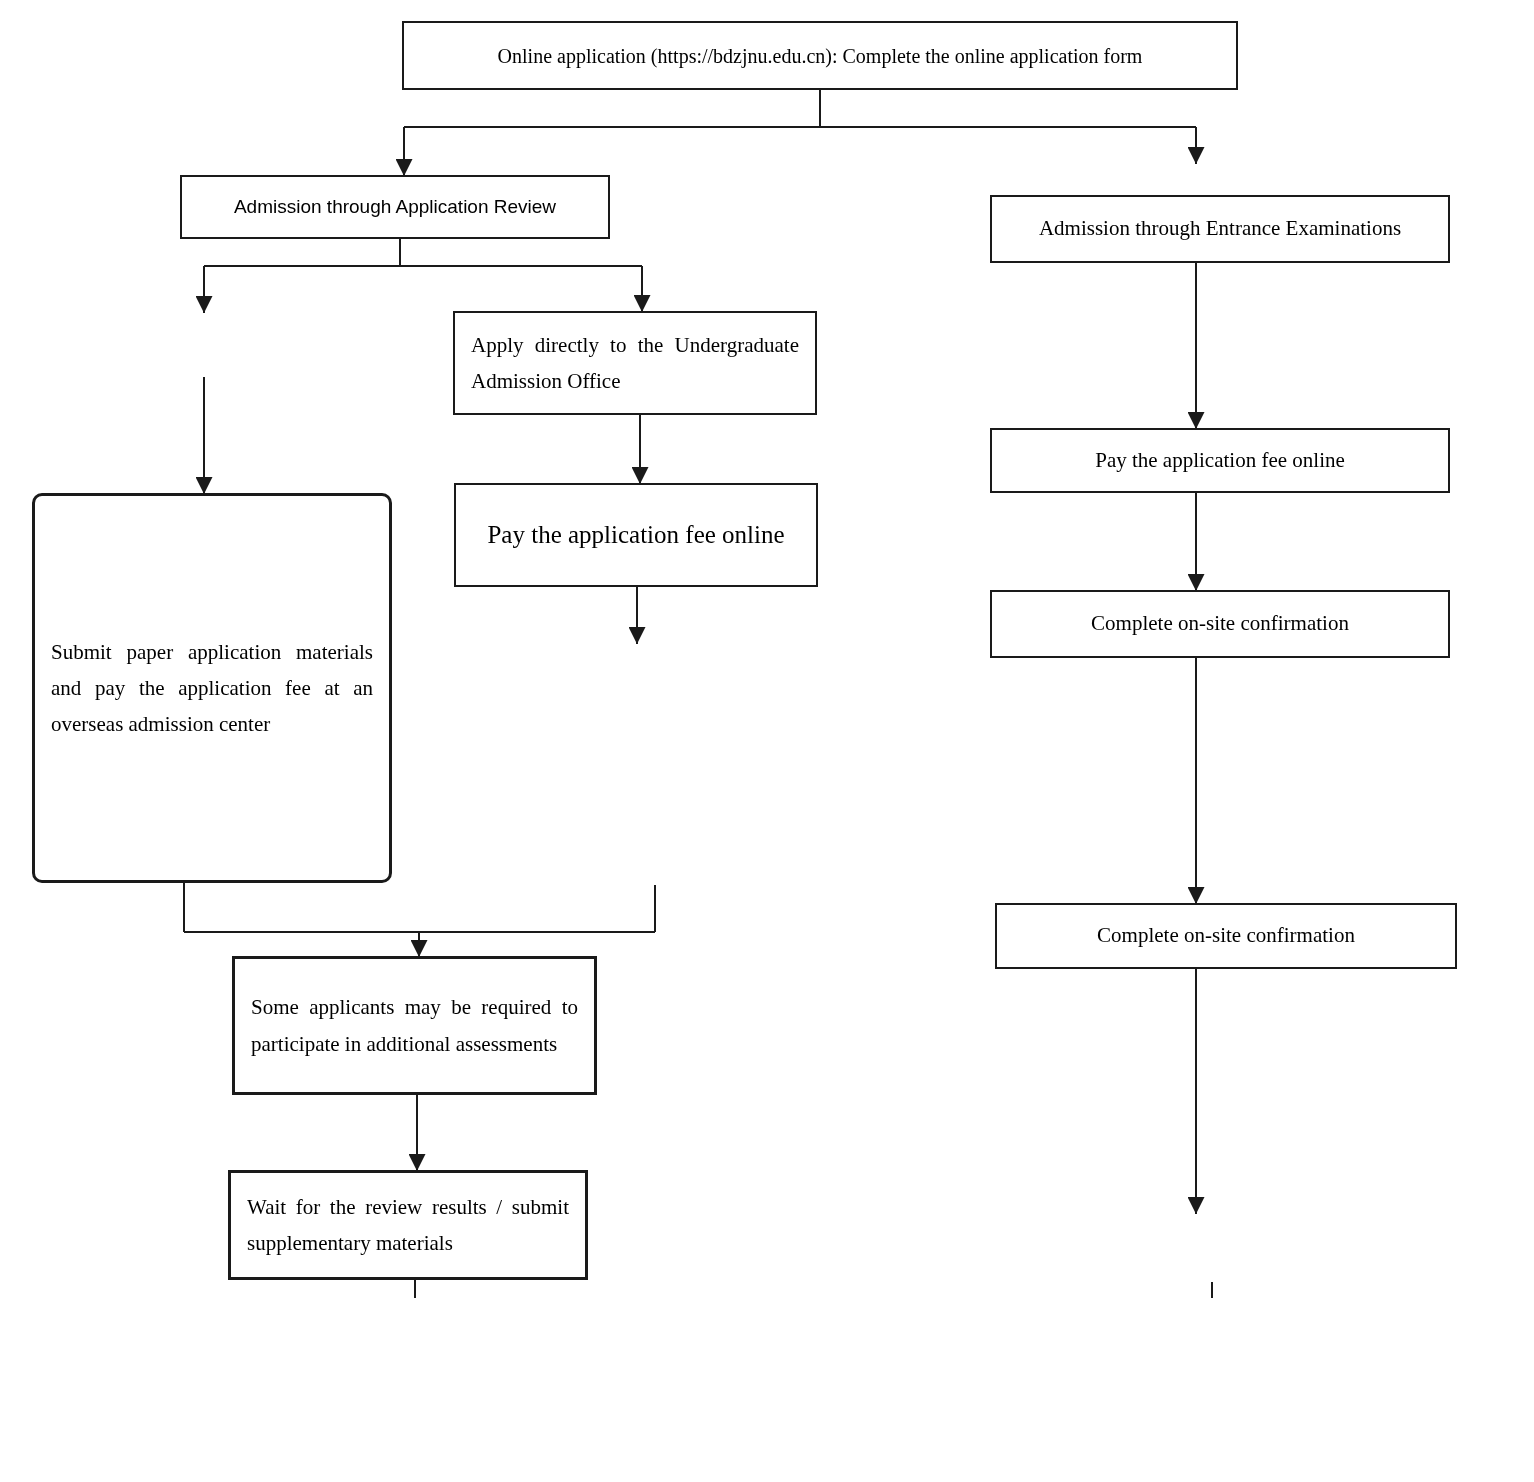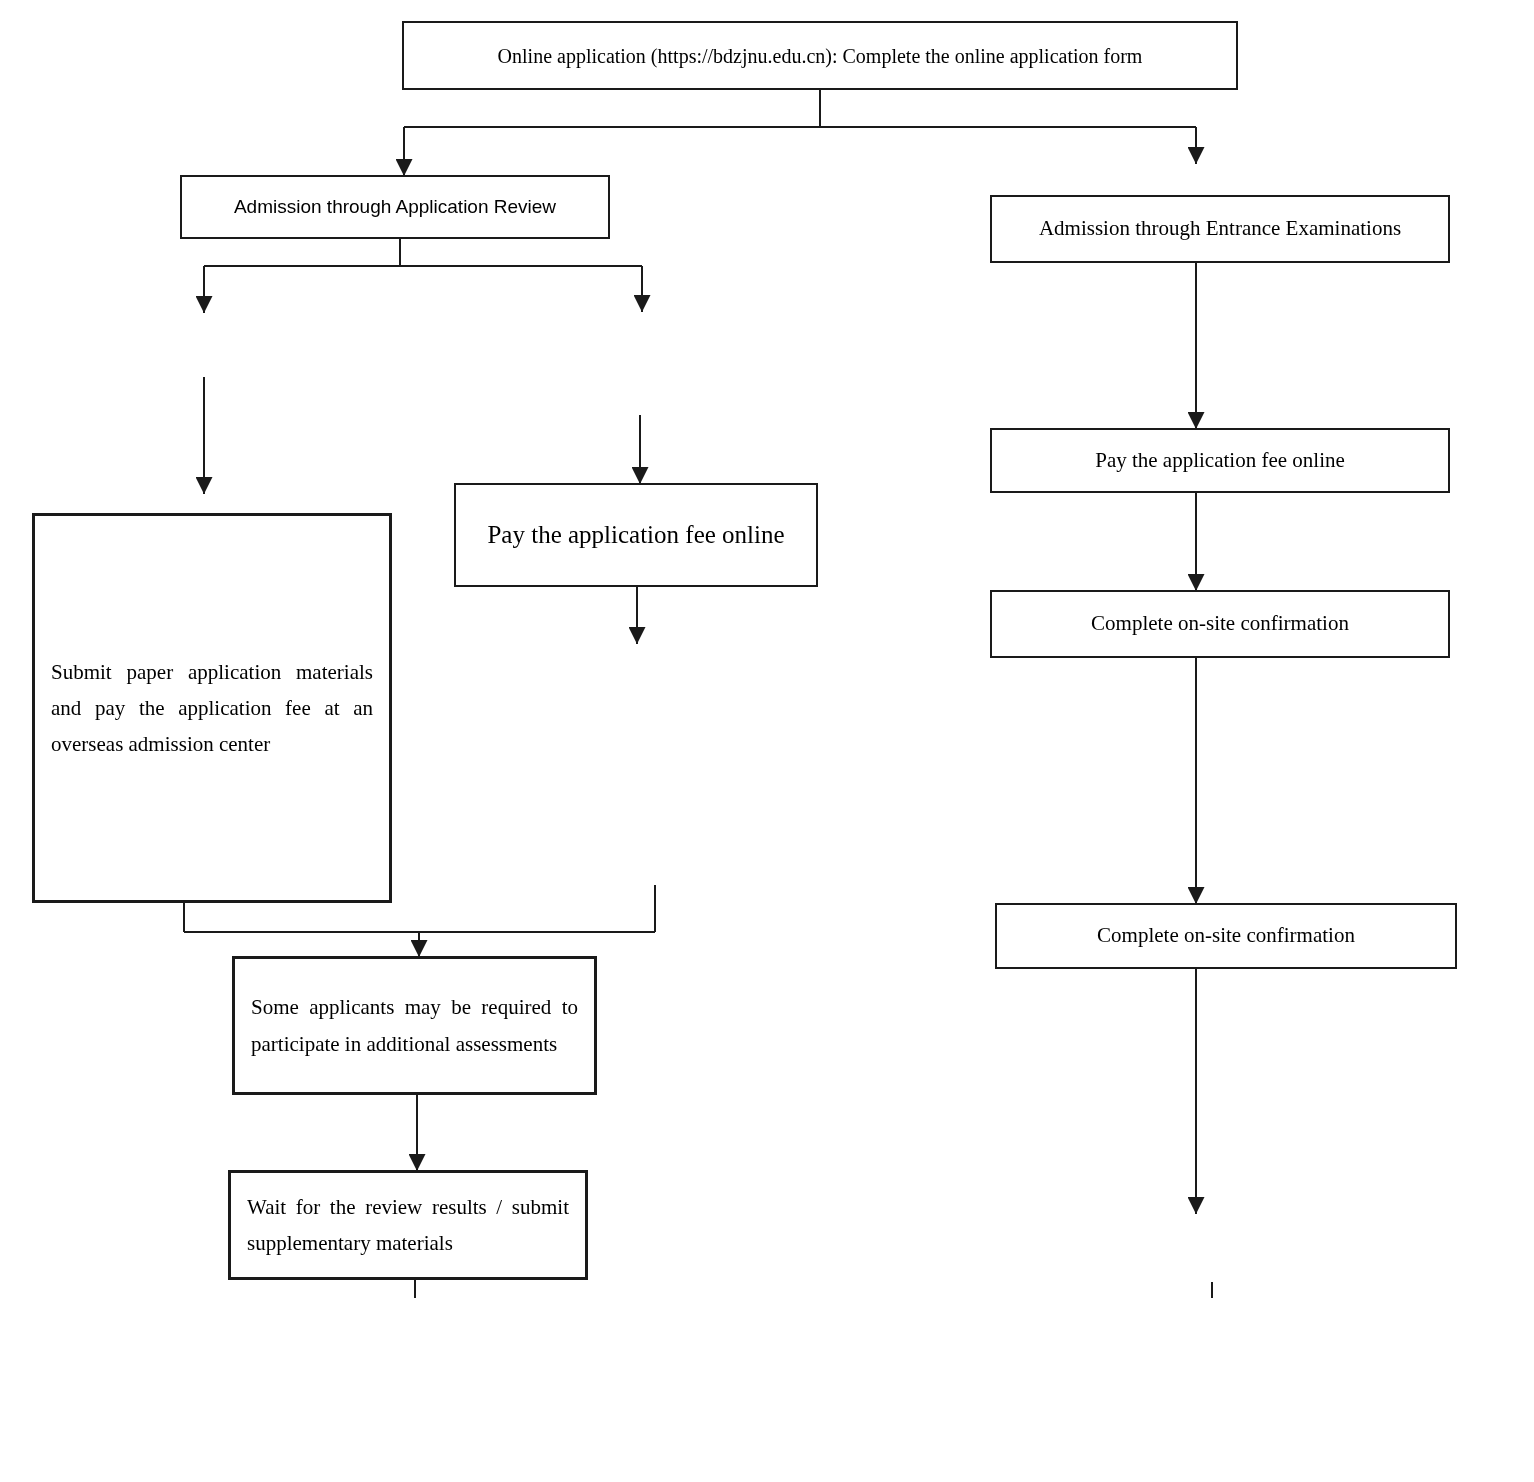--- a/index.html
+++ b/index.html
@@ -91,22 +91,25 @@
 
   <div class="node sans pad" style="left:180px;top:175px;width:430px;height:64px;">
     <div class="txt">Admission through Application Review</div>
   </div>
 
   <div class="node pad" style="left:990px;top:163px;width:460px;height:68px;margin-top:32px;">
     <div class="txt">Admission through Entrance Examinations</div>
   </div>
 
 
+  <div class="node justify pad" style="left:453px;top:311px;width:364px;height:104px;">
+    <div class="txt">Apply directly to the Undergraduate Admission Office</div>
+  </div>
 
-  <div class="node justify thick pad" style="left:32px;top:513px;width:360px;height:390px;">
+  <div class="node justify thick pad" style="left:32px;top:493px;width:360px;height:390px;border-radius:10px;">
     <div class="txt">Submit paper application materials and pay the application fee at an overseas admission center</div>
   </div>
 
   <div class="node big pad" style="left:454px;top:483px;width:364px;height:104px;">
     <div class="txt">Pay the application fee online</div>
   </div>
 
 
   <div class="node justify thick pad" style="left:232px;top:956px;width:365px;height:139px;">
     <div class="txt">Some applicants may be required to participate in additional assessments</div>

